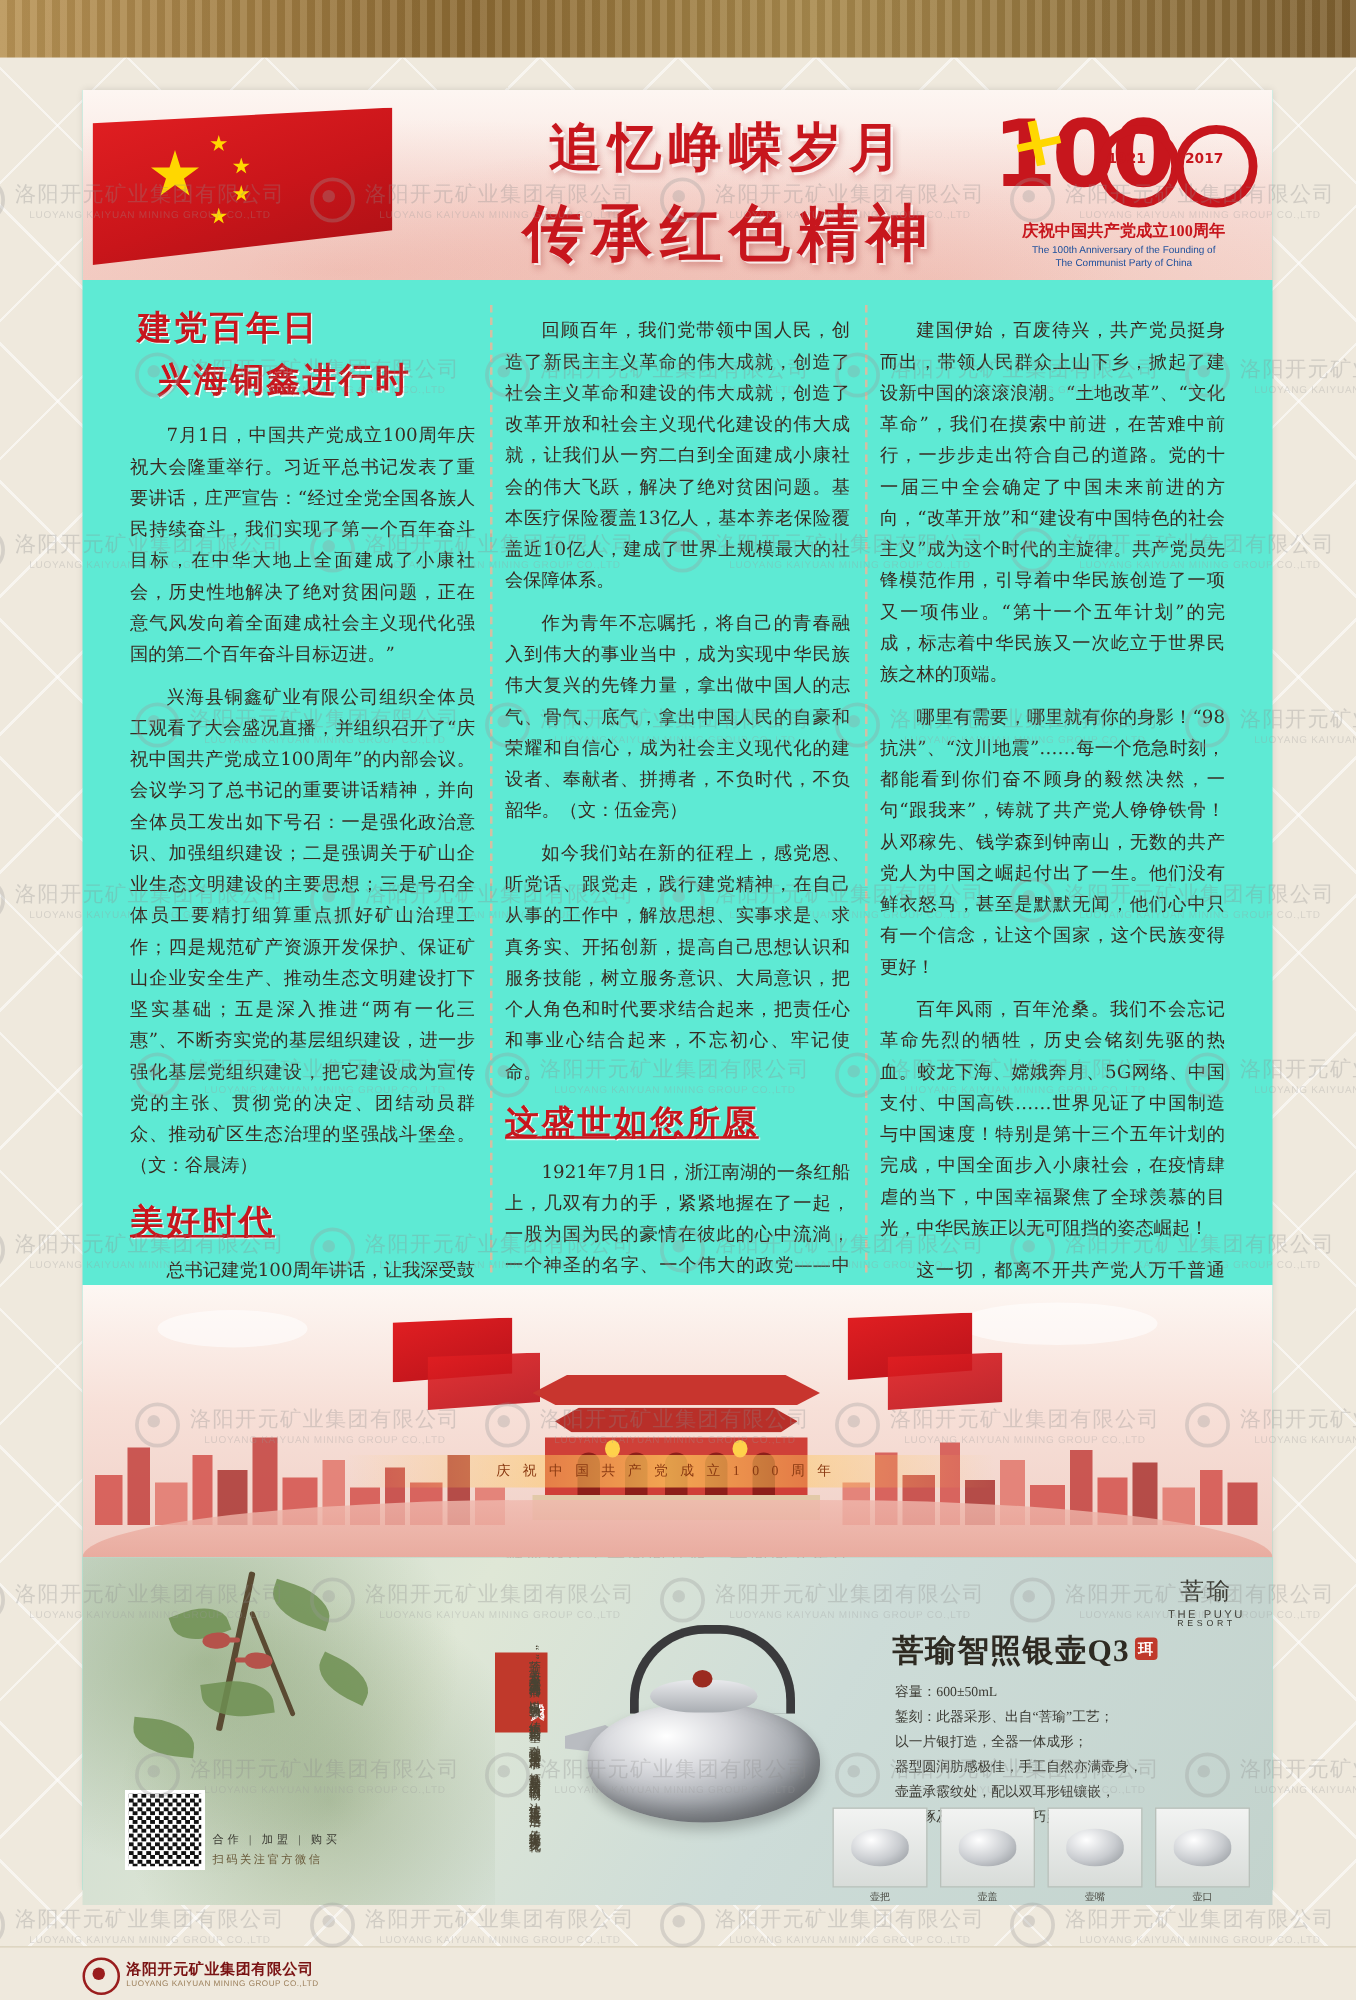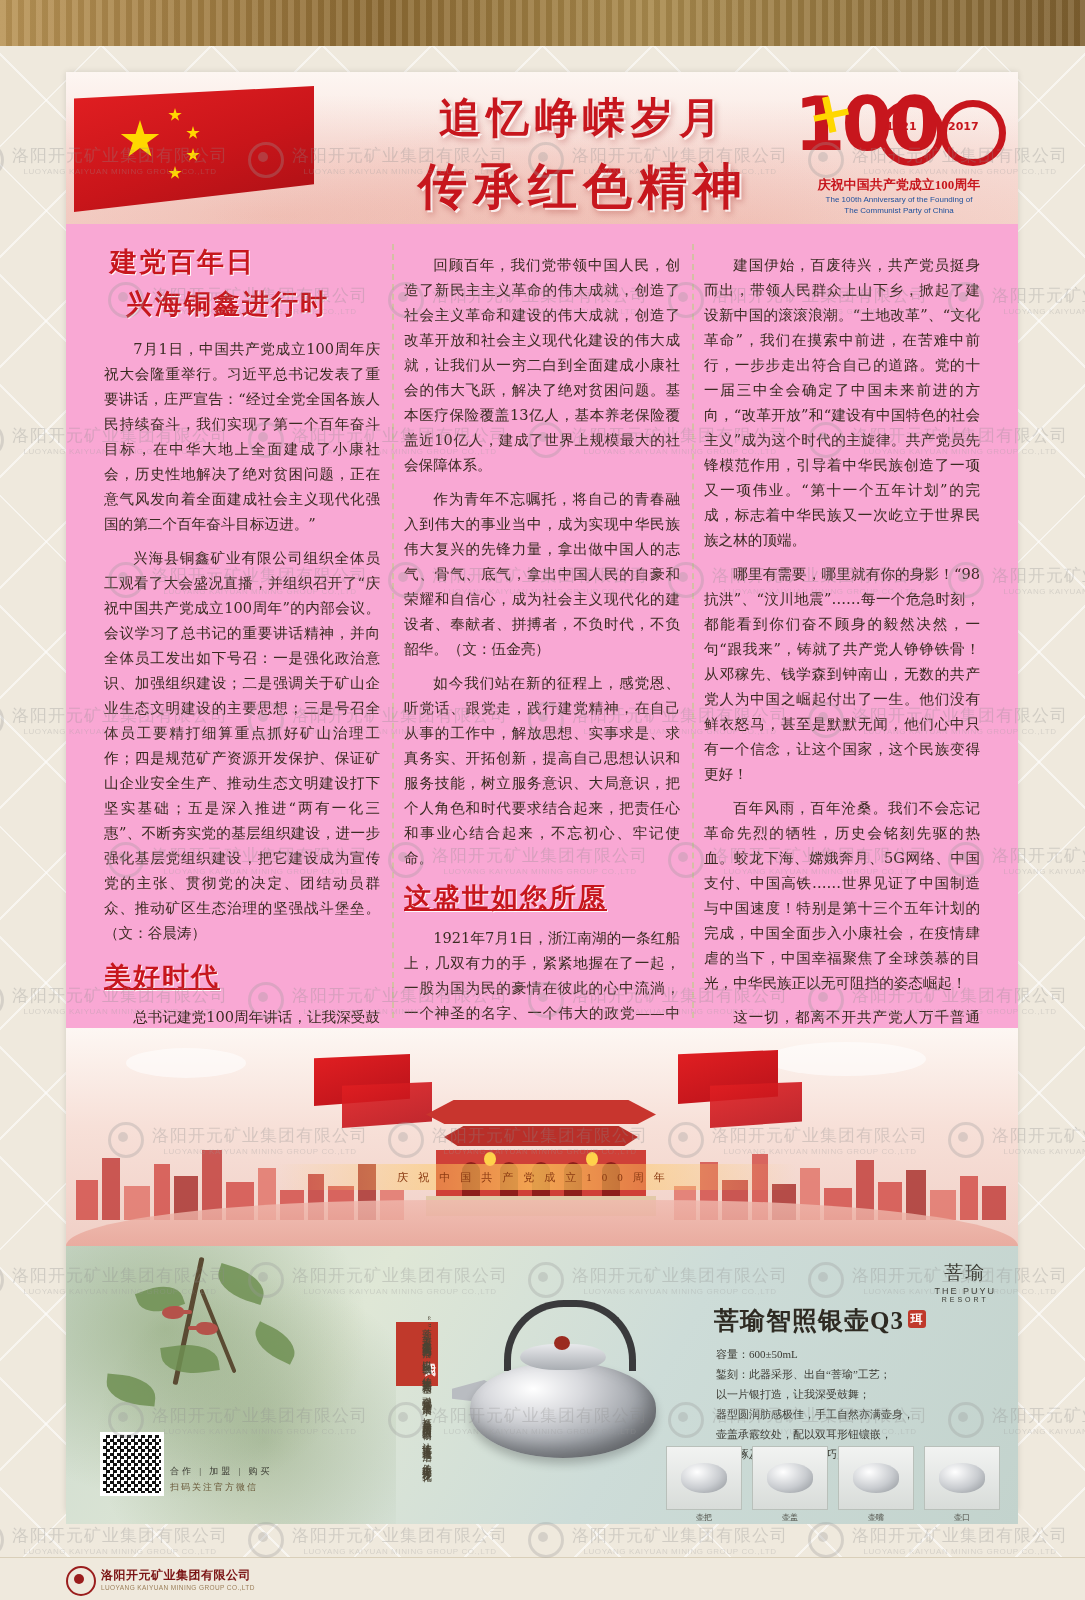--- a/index.html
+++ b/index.html
@@ -20,21 +20,21 @@
      background:repeating-linear-gradient(90deg,rgba(255,255,255,.10) 0 6px,rgba(0,0,0,.06) 6px 12px);}
   .bottom-band{position:absolute;left:0;bottom:0;width:1085px;height:42px;background:#efe9dd;
      border-top:1px solid #d9cfb9;display:flex;align-items:center;}
   .bl-logo{width:26px;height:26px;margin-left:66px;margin-right:9px;position:relative;}
   .bl-logo i{position:absolute;left:0;top:0;width:26px;height:26px;border:2px solid #9a1d1d;border-radius:50%;}
   .bl-logo i:after{content:"";position:absolute;left:6px;top:6px;width:10px;height:10px;background:#9a1d1d;border-radius:50%;}
   .bl-txt b{display:block;font-size:12px;color:#7a1313;font-weight:700;letter-spacing:.5px;}
   .bl-txt s{display:block;text-decoration:none;font-size:6.5px;color:#9b7f5a;letter-spacing:.4px;font-family:"Liberation Sans",sans-serif;}
 
   
-  .sheet{position:absolute;left:66px;top:72px;width:952px;height:1440px;background:#f9a8d4;
+  .sheet{position:absolute;left:66px;top:72px;width:952px;height:1440px;background:#5eead4;
      box-shadow:0 0 6px rgba(0,0,0,.12);}
 
   
   .banner{position:relative;height:152px;overflow:hidden;
      background:linear-gradient(180deg,#fdf6f2 0%,#f8e3dd 55%,#f6ded6 100%);}
   .banner .haze{position:absolute;inset:0;background:
      radial-gradient(ellipse at 22% 95%, rgba(214,60,40,.18), rgba(255,255,255,0) 60%),
      radial-gradient(ellipse at 72% 100%, rgba(214,60,40,.14), rgba(255,255,255,0) 58%);}
   .flag{position:absolute;left:8px;top:14px;width:240px;height:126px;
      background:linear-gradient(160deg,#e21f22 0%,#c9151a 55%,#a91015 100%);
@@ -308,21 +308,21 @@
       <div class="en">THE PUYU</div>
       <div class="en2">RESORT</div>
     </div>
 
     <div class="adtitle">
       <span>菩瑜智照银壶Q3</span><span class="sq">珥</span>
     </div>
     <div class="adspecs">
       <div>容量：600±50mL</div>
       <div>錾刻：此器采形、出自“菩瑜”工艺；</div>
-      <div>以一片银打造，让我深受鼓舞；</div>
+      <div>以一片银打造，全器一体成形；</div>
       <div>器型圆润肪感极佳，手工自然亦满壶身，</div>
       <div>壶盖承霰纹处，配以双耳形钮镶嵌，</div>
       <div>壶细琢及花上点睛，精巧灵动。</div>
     </div>
 
     <div class="thumbs">
       <div class="thumb">
         <span class="sh"></span>
         <span class="cap">壶把</span>
       </div>

